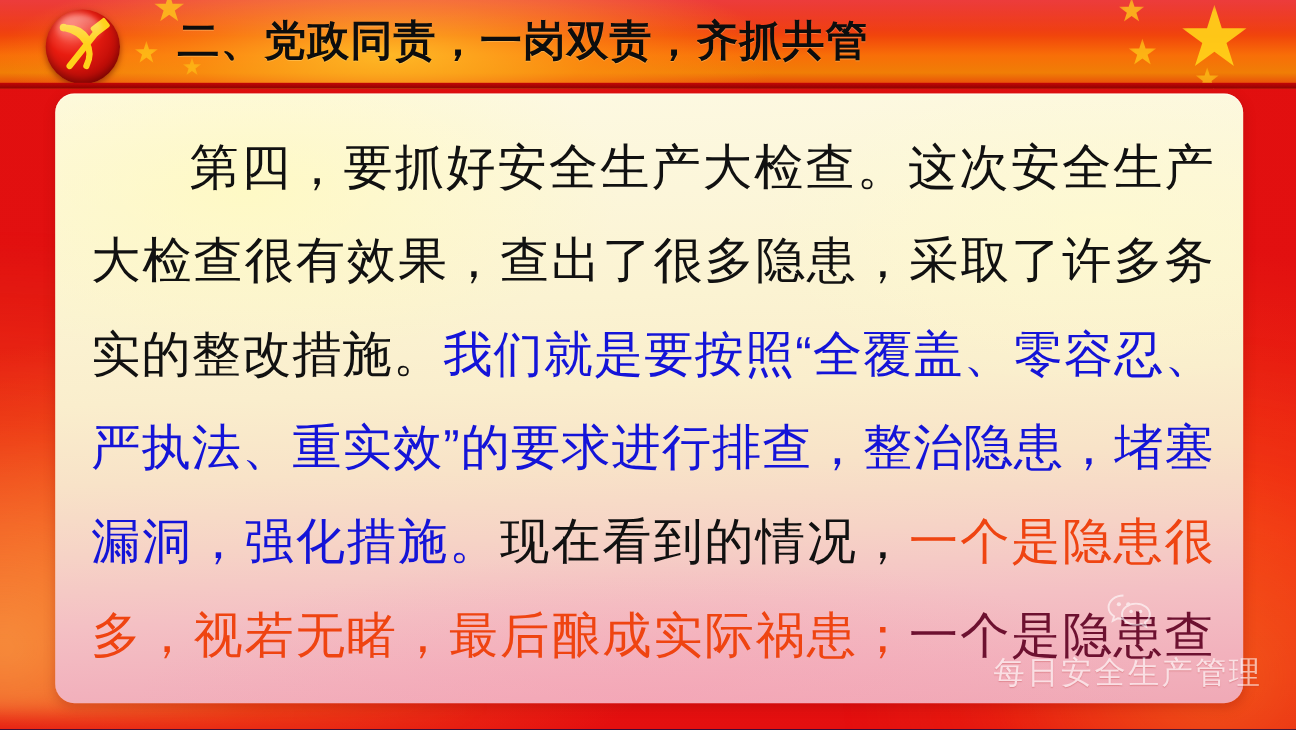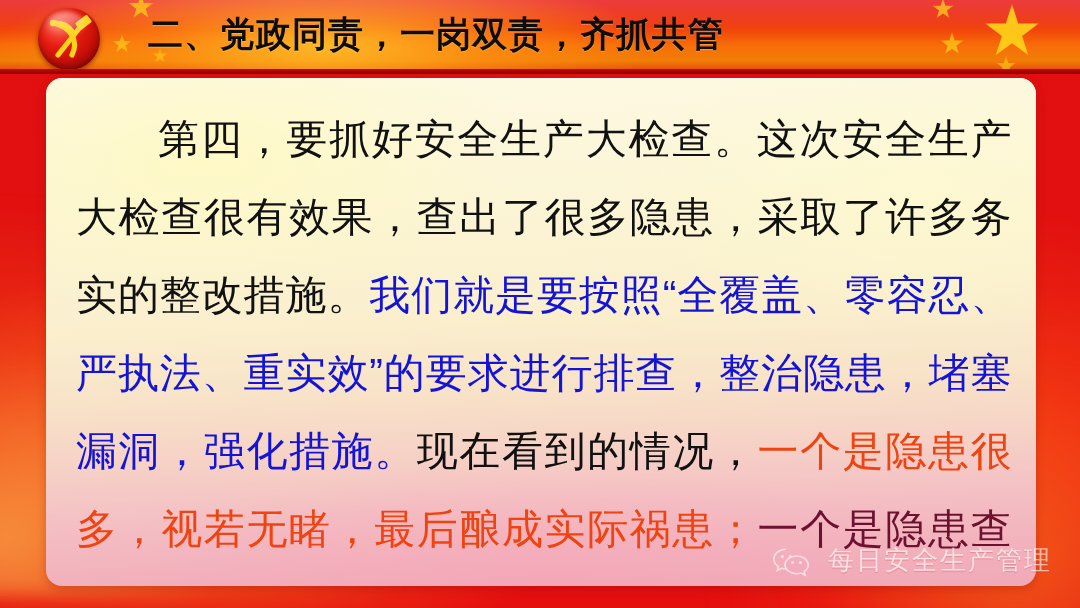--- a/index.html
+++ b/index.html
@@ -199,20 +199,21 @@
 
   
   .watermark {
     position: absolute;
     right: 28px;
     bottom: 30px;
     display: flex;
     align-items: center;
     gap: 20px;
     opacity: 0.62;
+    flex-direction: column;
   }
   .wm-text {
     font-size: 26px;
     font-weight: 400;
     letter-spacing: 2px;
     color: #ffffff;
     text-shadow: 0 1px 1px rgba(190,60,60,0.55);
   }
   .wm-icon { width: 36px; height: 30px; position: relative; }
   .wm-icon svg { display: block; }

